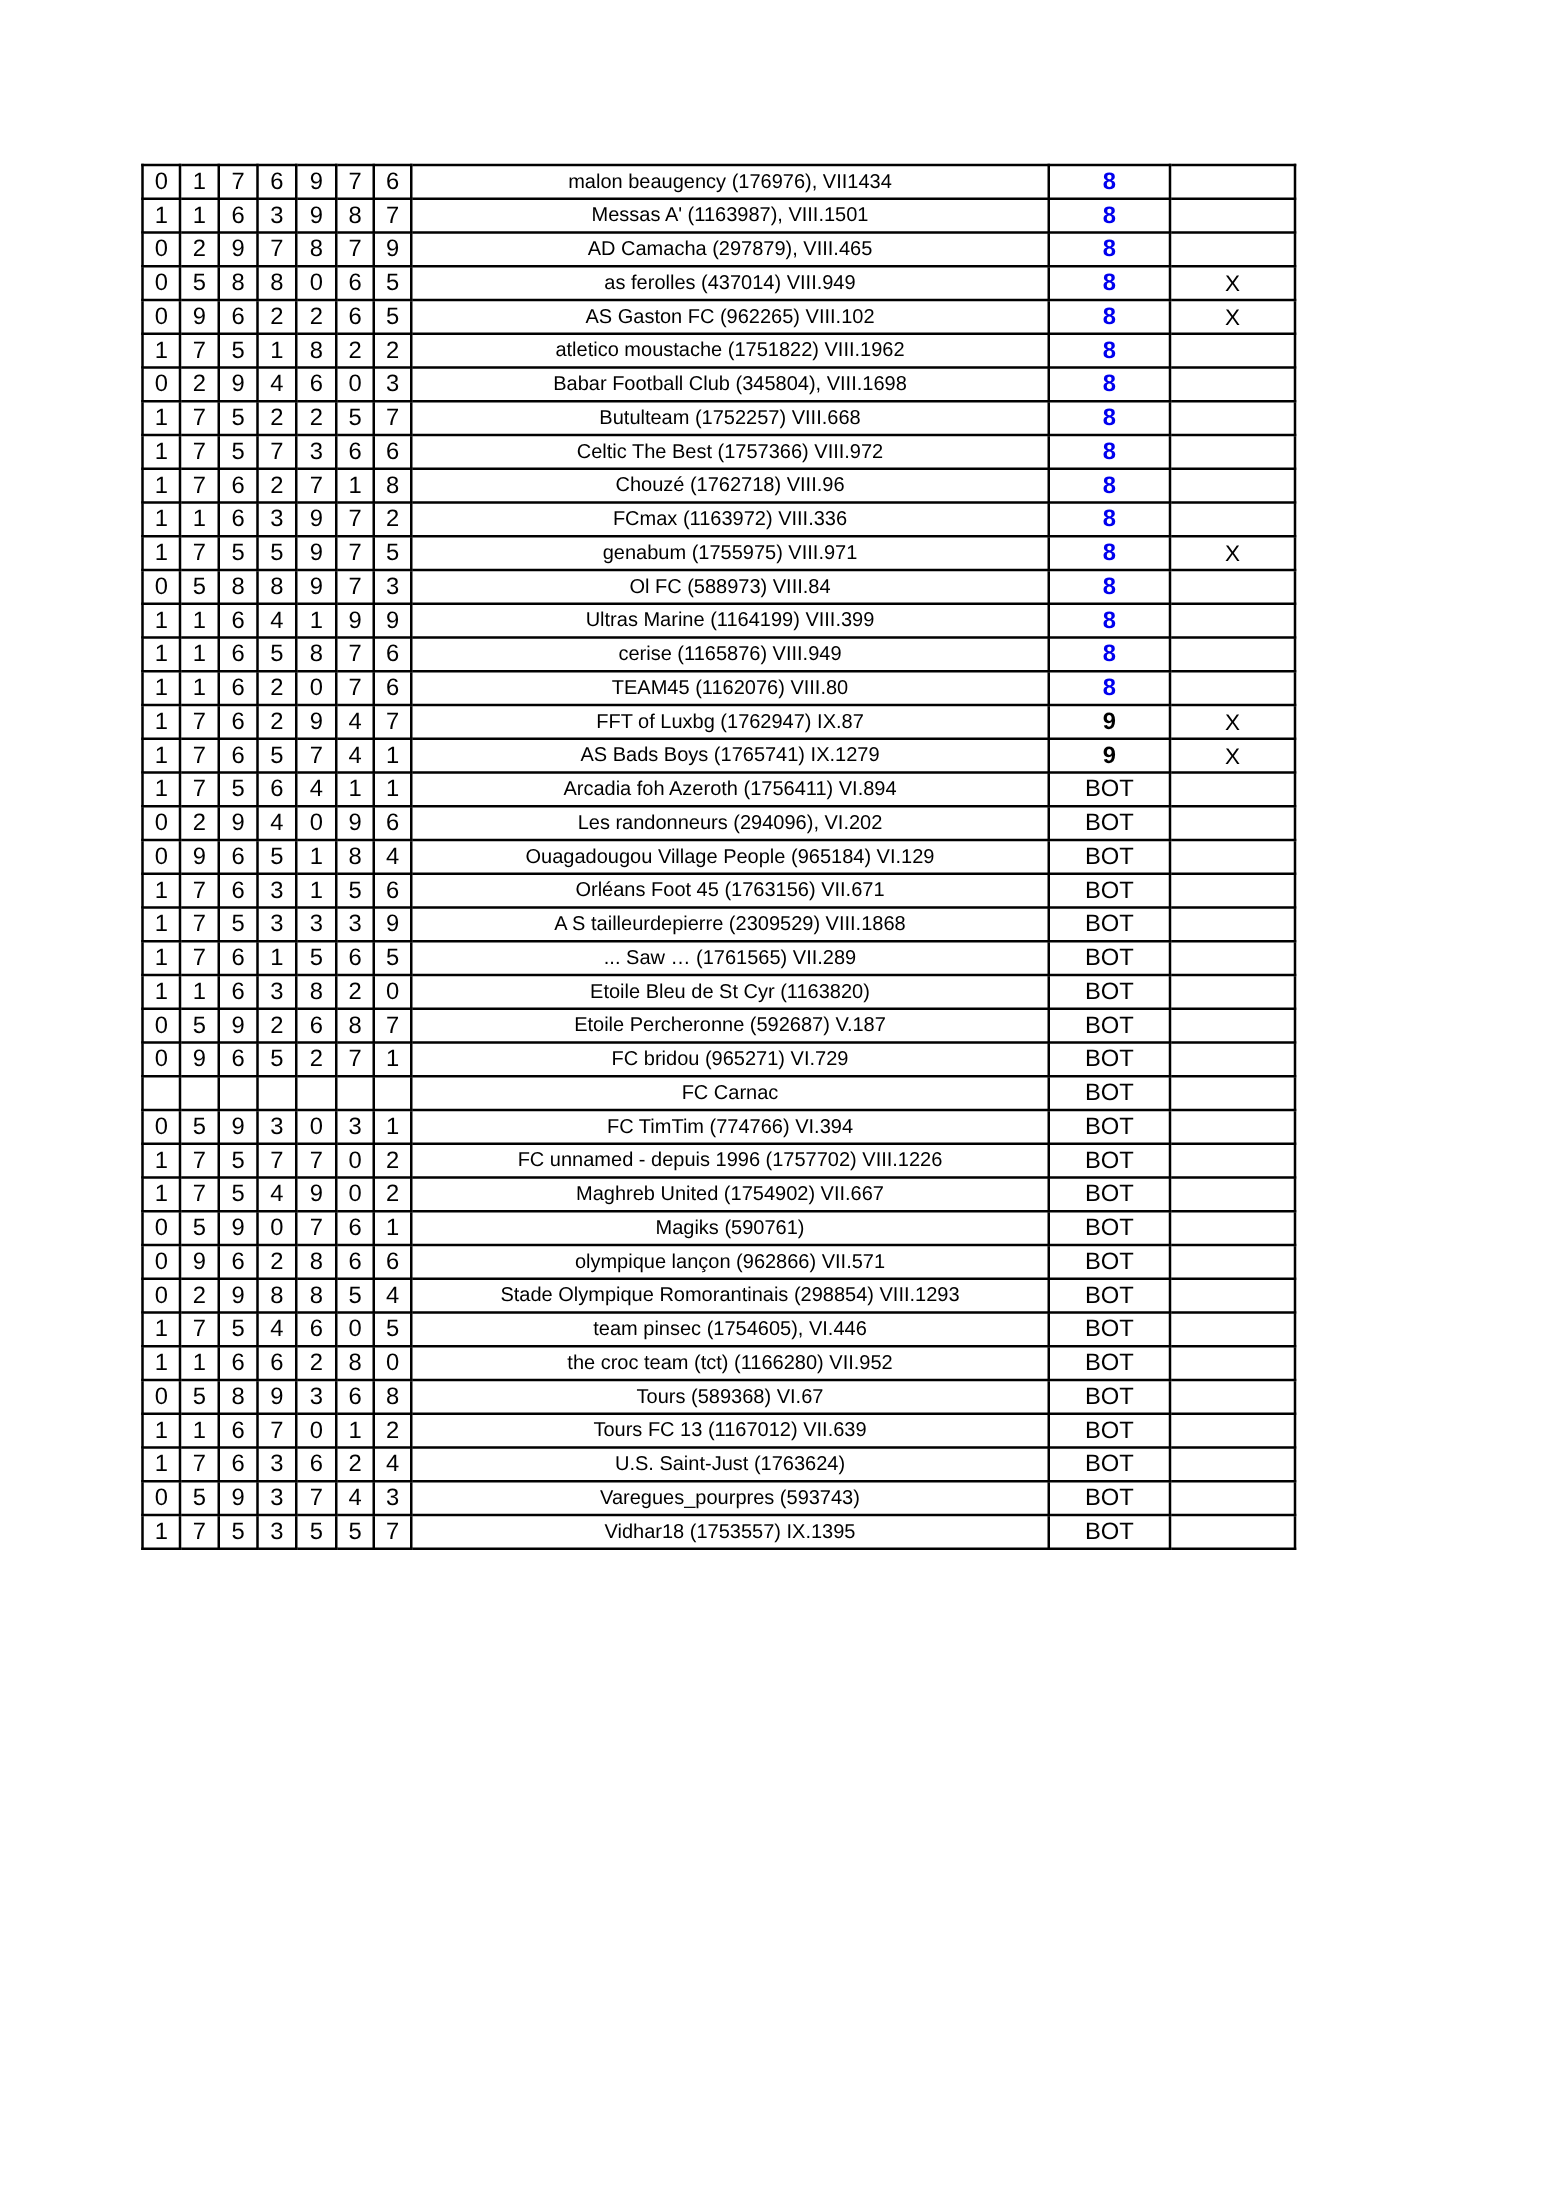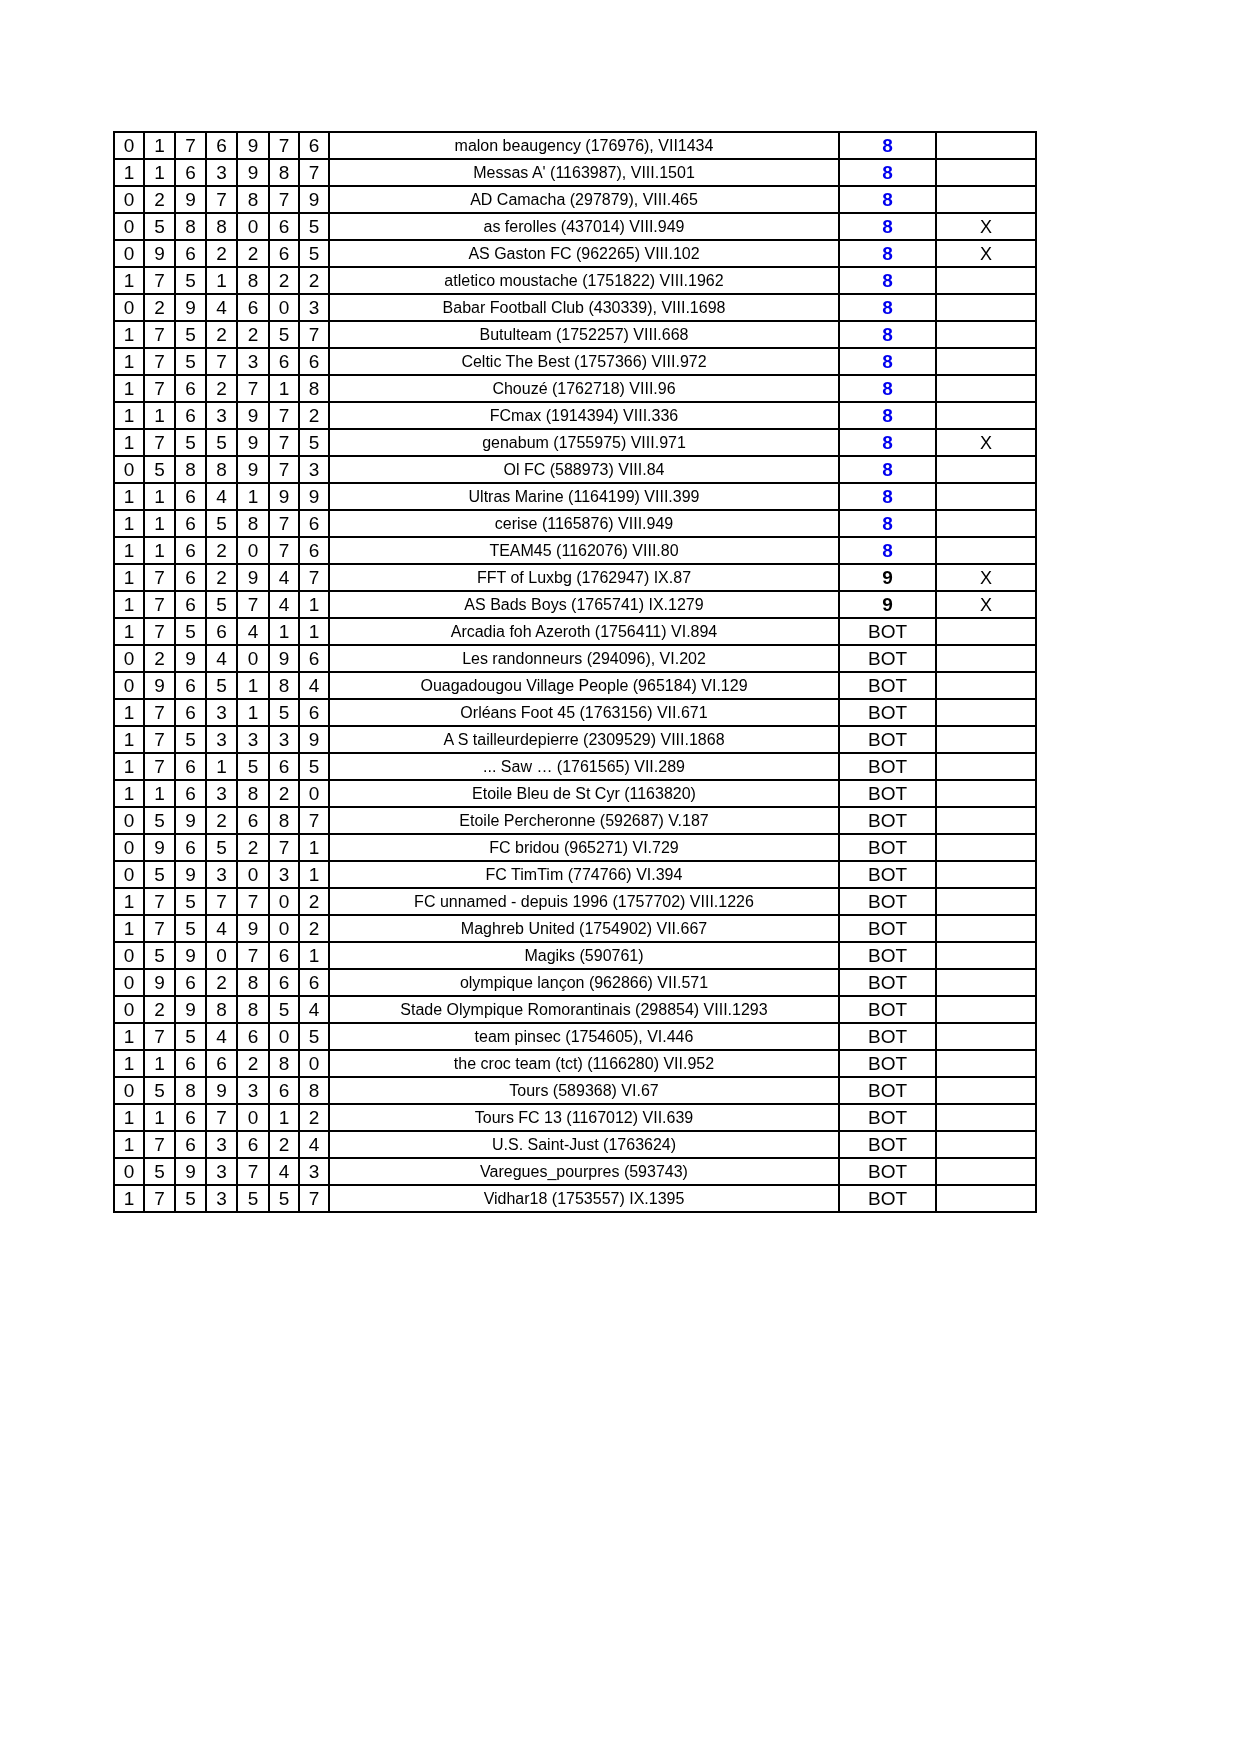--- a/index.html
+++ b/index.html
@@ -137,21 +137,21 @@
           <td class="mark-cell"></td>
         </tr>
         <tr>
           <td class="digit-cell">0</td>
           <td class="digit-cell">2</td>
           <td class="digit-cell">9</td>
           <td class="digit-cell">4</td>
           <td class="digit-cell">6</td>
           <td class="digit-cell">0</td>
           <td class="digit-cell">3</td>
-          <td class="team-cell">Babar Football Club (430339), VIII.1698</td>
+          <td class="team-cell">Babar Football Club (345804), VIII.1698</td>
           <td class="level-cell" style="color: rgb(0, 0, 238); font-weight: bold;">8</td>
           <td class="mark-cell"></td>
         </tr>
         <tr>
           <td class="digit-cell">1</td>
           <td class="digit-cell">7</td>
           <td class="digit-cell">5</td>
           <td class="digit-cell">2</td>
           <td class="digit-cell">2</td>
           <td class="digit-cell">5</td>
@@ -185,21 +185,21 @@
           <td class="mark-cell"></td>
         </tr>
         <tr>
           <td class="digit-cell">1</td>
           <td class="digit-cell">1</td>
           <td class="digit-cell">6</td>
           <td class="digit-cell">3</td>
           <td class="digit-cell">9</td>
           <td class="digit-cell">7</td>
           <td class="digit-cell">2</td>
-          <td class="team-cell">FCmax (1914394) VIII.336</td>
+          <td class="team-cell">FCmax (1163972) VIII.336</td>
           <td class="level-cell" style="color: rgb(0, 0, 238); font-weight: bold;">8</td>
           <td class="mark-cell"></td>
         </tr>
         <tr>
           <td class="digit-cell">1</td>
           <td class="digit-cell">7</td>
           <td class="digit-cell">5</td>
           <td class="digit-cell">5</td>
           <td class="digit-cell">9</td>
           <td class="digit-cell">7</td>
@@ -378,20 +378,32 @@
         </tr>
         <tr>
           <td class="digit-cell">0</td>
           <td class="digit-cell">9</td>
           <td class="digit-cell">6</td>
           <td class="digit-cell">5</td>
           <td class="digit-cell">2</td>
           <td class="digit-cell">7</td>
           <td class="digit-cell">1</td>
           <td class="team-cell">FC bridou (965271) VI.729</td>
+          <td class="level-cell" style="color: rgb(0, 0, 0); font-weight: normal;">BOT</td>
+          <td class="mark-cell"></td>
+        </tr>
+        <tr>
+          <td class="digit-cell"></td>
+          <td class="digit-cell"></td>
+          <td class="digit-cell"></td>
+          <td class="digit-cell"></td>
+          <td class="digit-cell"></td>
+          <td class="digit-cell"></td>
+          <td class="digit-cell"></td>
+          <td class="team-cell">FC Carnac</td>
           <td class="level-cell" style="color: rgb(0, 0, 0); font-weight: normal;">BOT</td>
           <td class="mark-cell"></td>
         </tr>
         <tr>
           <td class="digit-cell">0</td>
           <td class="digit-cell">5</td>
           <td class="digit-cell">9</td>
           <td class="digit-cell">3</td>
           <td class="digit-cell">0</td>
           <td class="digit-cell">3</td>

